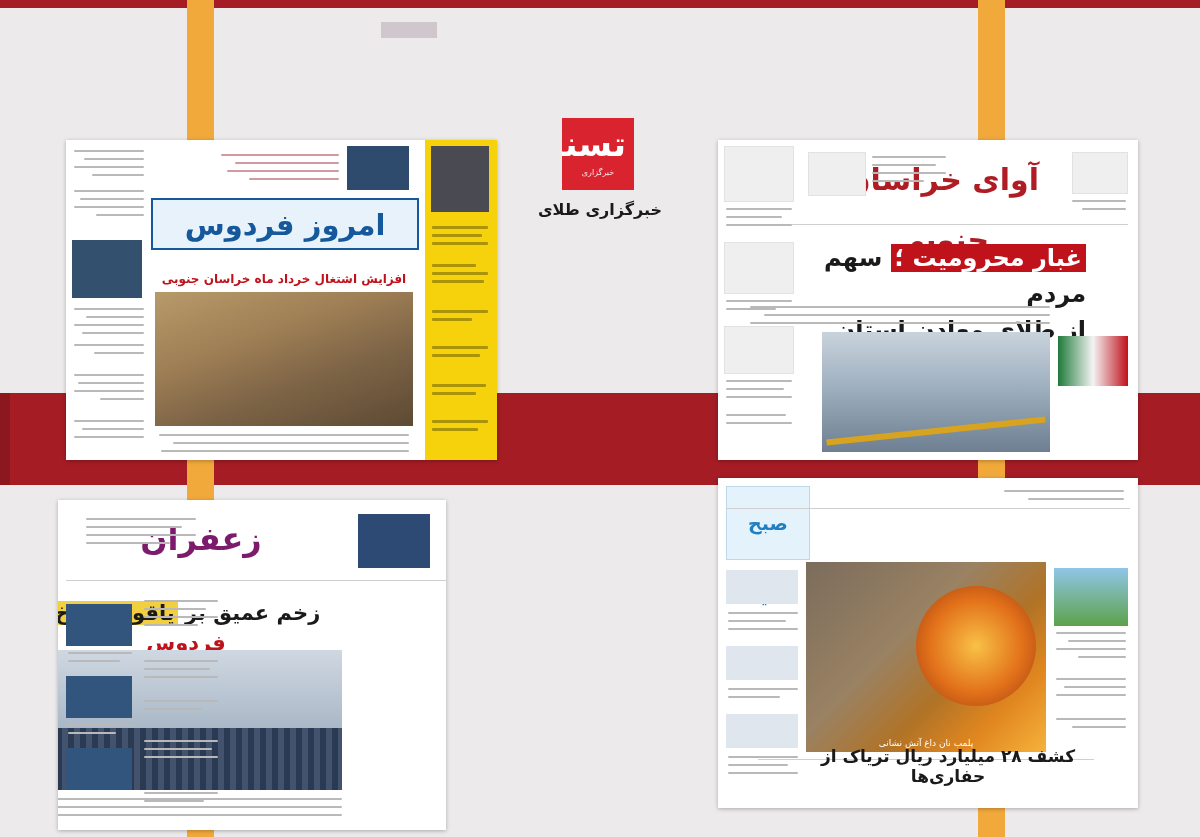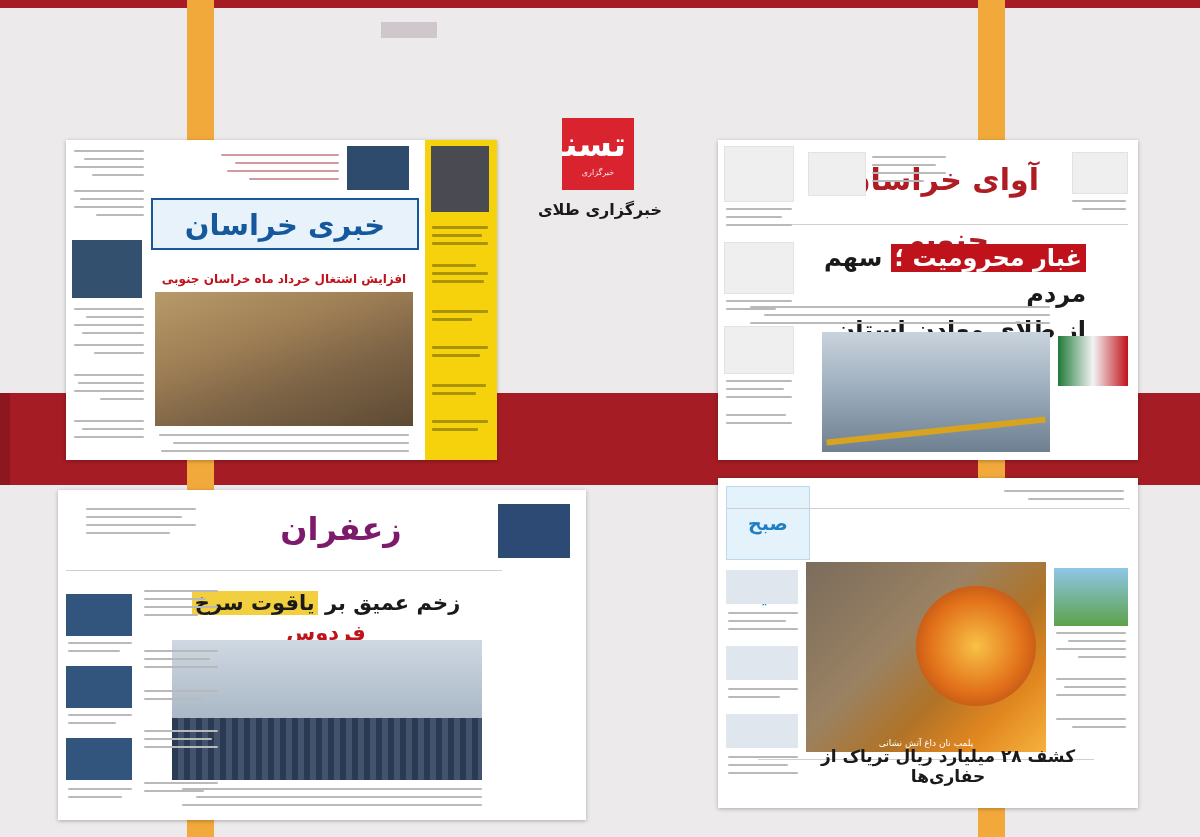--- a/index.html
+++ b/index.html
@@ -111,21 +111,21 @@
     background:linear-gradient(180deg,#c9d3dc 0%,#9fb0c0 45%,#6d7f90 100%);
   }
   #paper2 .photo .rail{position:absolute;left:4px;bottom:18px;width:220px;height:6px;background:#d8a41f;transform:rotate(-6deg);}
   #paper2 .photo2{
     position:absolute;right:10px;top:196px;width:70px;height:50px;
     background:linear-gradient(90deg,#1f7a3a 0%,#f3f3f3 50%,#c0121b 100%);
   }
   #paper2 .rcol{position:absolute;left:4px;top:6px;width:74px;height:308px;}
 
   
-  #paper3{left:58px;top:490px;width:528px;height:330px;}
+  #paper3{left:58px;top:500px;width:388px;height:330px;}
   #paper3 .mast{
     position:absolute;right:150px;top:12px;width:190px;height:56px;
     color:#7c1b6b;font-size:32px;font-weight:bold;text-align:center;direction:rtl;line-height:54px;
   }
   #paper3 .headphoto{position:absolute;right:16px;top:14px;width:72px;height:54px;background:#2c4a73;}
   #paper3 .hl{
     position:absolute;right:110px;top:98px;width:300px;
     font-size:21px;font-weight:bold;direction:rtl;text-align:center;color:#1a1a1a;line-height:30px;
   }
   #paper3 .hl .mark{color:#c0121b;}
@@ -224,21 +224,21 @@
     <div class="topphoto"></div>
     <div class="toptext">
       <div class="tl red" style="right:0;top:6px;width:118px"></div>
       <div class="tl red" style="right:0;top:14px;width:104px"></div>
       <div class="tl red" style="right:0;top:22px;width:112px"></div>
       <div class="tl red" style="right:0;top:30px;width:90px"></div>
       <div class="hidden-label">تغییر با اعتبار میلیون چهار در عوان اعتبار برق فصل اخیر</div>
     </div>
 
     <div class="masthead">
-      <div class="mt">خبری خراسان</div>
+      <div class="mt">امروز فردوس</div>
     </div>
 
     <div class="lede">افزایش اشتغال خرداد ماه خراسان جنوبی</div>
     <div class="bigphoto"></div>
 
     <div class="leftcol">
       <div class="tl" style="right:0;top:6px;width:70px"></div>
       <div class="tl" style="right:0;top:14px;width:60px"></div>
       <div class="tl" style="right:0;top:22px;width:70px"></div>
       <div class="tl" style="right:0;top:30px;width:52px"></div>

